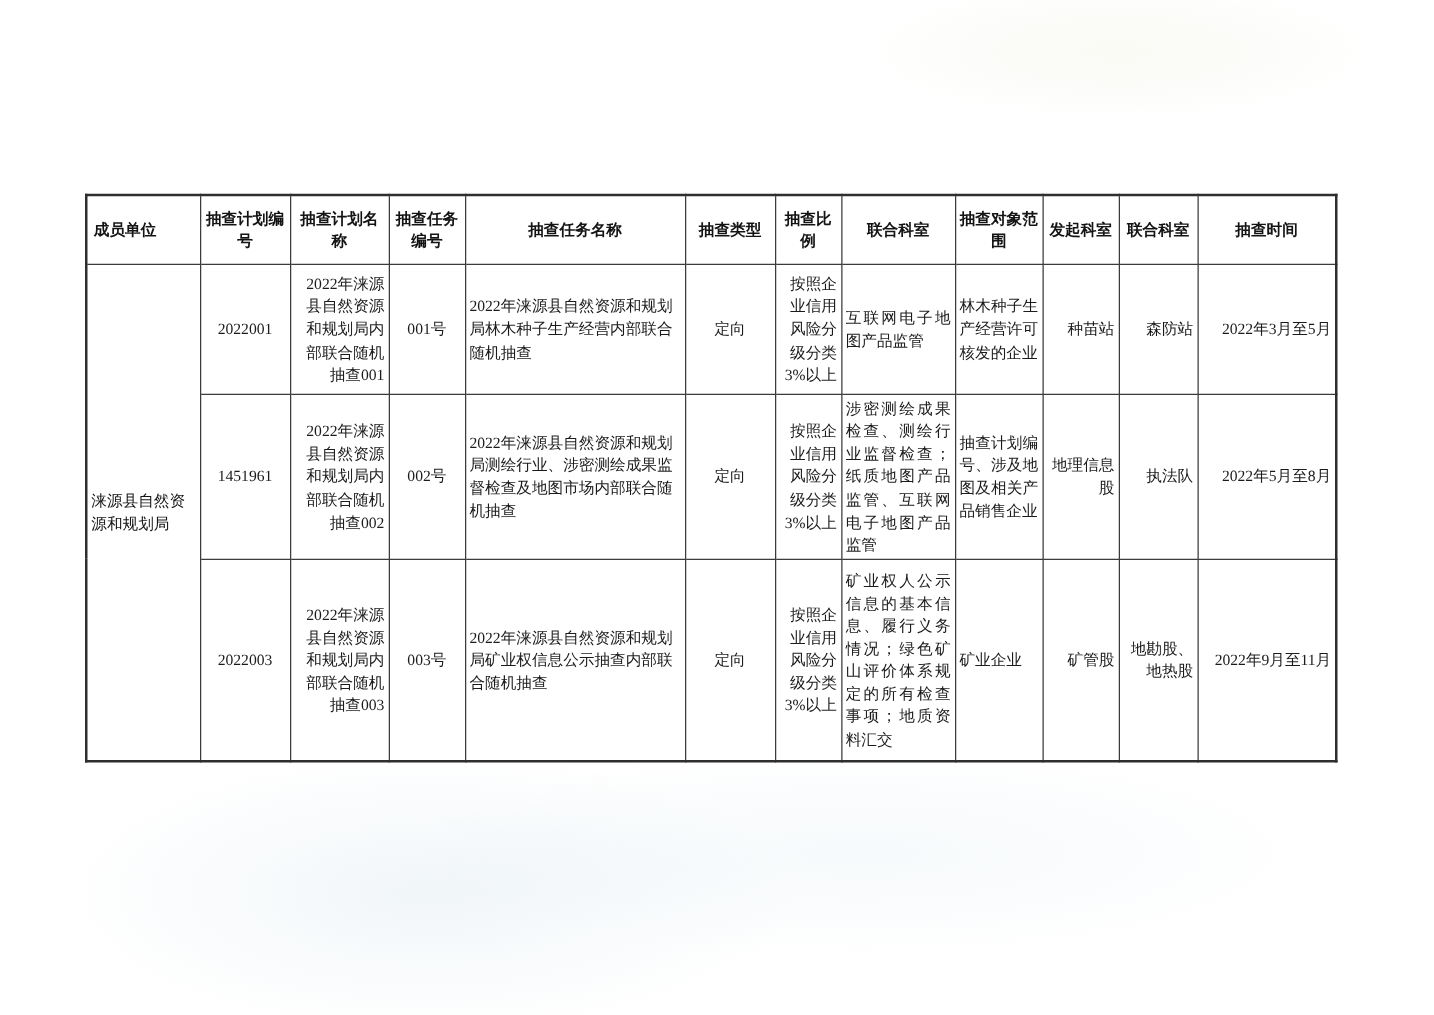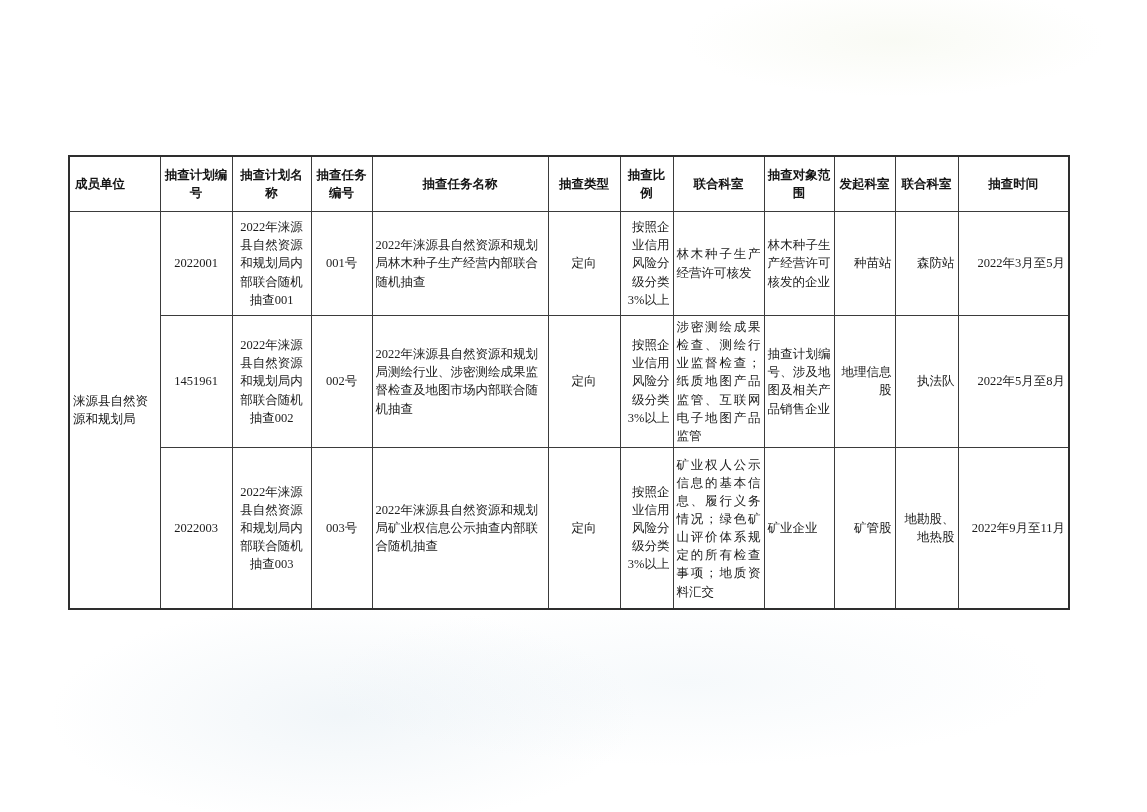--- a/index.html
+++ b/index.html
@@ -58,21 +58,21 @@
     font-weight: normal;
     font-size: 13px;
     text-align: left;
     padding: 0 5px;
     line-height: 1.7;
     color: #141414;
   }
   td.c { text-align: center; }
   td.l { text-align: right; padding: 0 4px; }
   td.j { text-align: justify; padding: 0 5px; text-justify: inter-character; }
-  td.name { padding: 0 4px; text-align: center; }
+  td.name { padding: 0 4px; text-align: right; }
   td.task { text-align: left; padding: 0 8px; }
   tr.r1 { height: 104px; }
   tr.r2 { height: 120px; }
   tr.r3 { height: 162px; }
 </style>
 </head>
 <body>
 
 <div class="page">
 
@@ -110,21 +110,21 @@
     </thead>
     <tbody>
       <tr class="r1">
         <td class="member" rowspan="3">涞源县自然资源和规划局</td>
         <td class="c">2022001</td>
         <td class="name">2022年涞源县自然资源和规划局内部联合随机抽查001</td>
         <td class="c">001号</td>
         <td class="task">2022年涞源县自然资源和规划局林木种子生产经营内部联合随机抽查</td>
         <td class="c">定向</td>
         <td class="l">按照企业信用风险分级分类3%以上</td>
-        <td class="j">林木种子生产经营许可核发</td>
+        <td class="j">互联网电子地图产品监管</td>
         <td class="j">林木种子生产经营许可核发的企业</td>
         <td class="l">种苗站</td>
         <td class="l">森防站</td>
         <td class="l">2022年3月至5月</td>
       </tr>
       <tr class="r2">
         <td class="c">1451961</td>
         <td class="name">2022年涞源县自然资源和规划局内部联合随机抽查002</td>
         <td class="c">002号</td>
         <td class="task">2022年涞源县自然资源和规划局测绘行业、涉密测绘成果监督检查及地图市场内部联合随机抽查</td>

